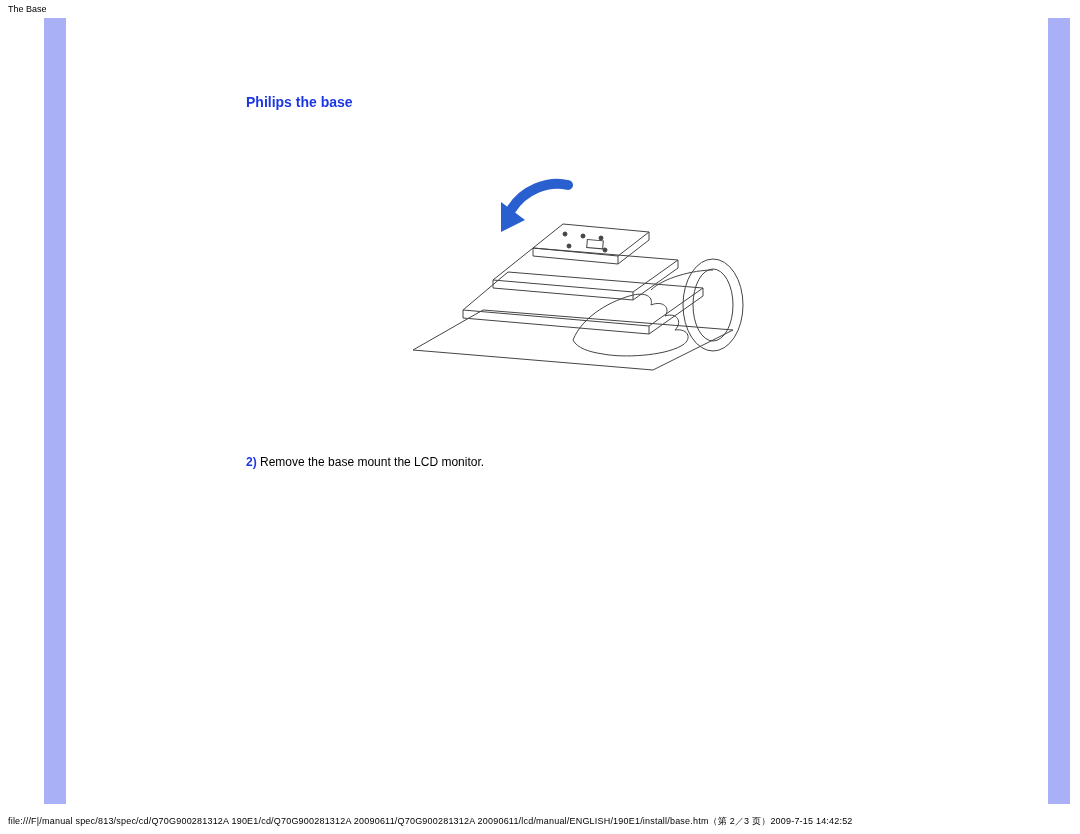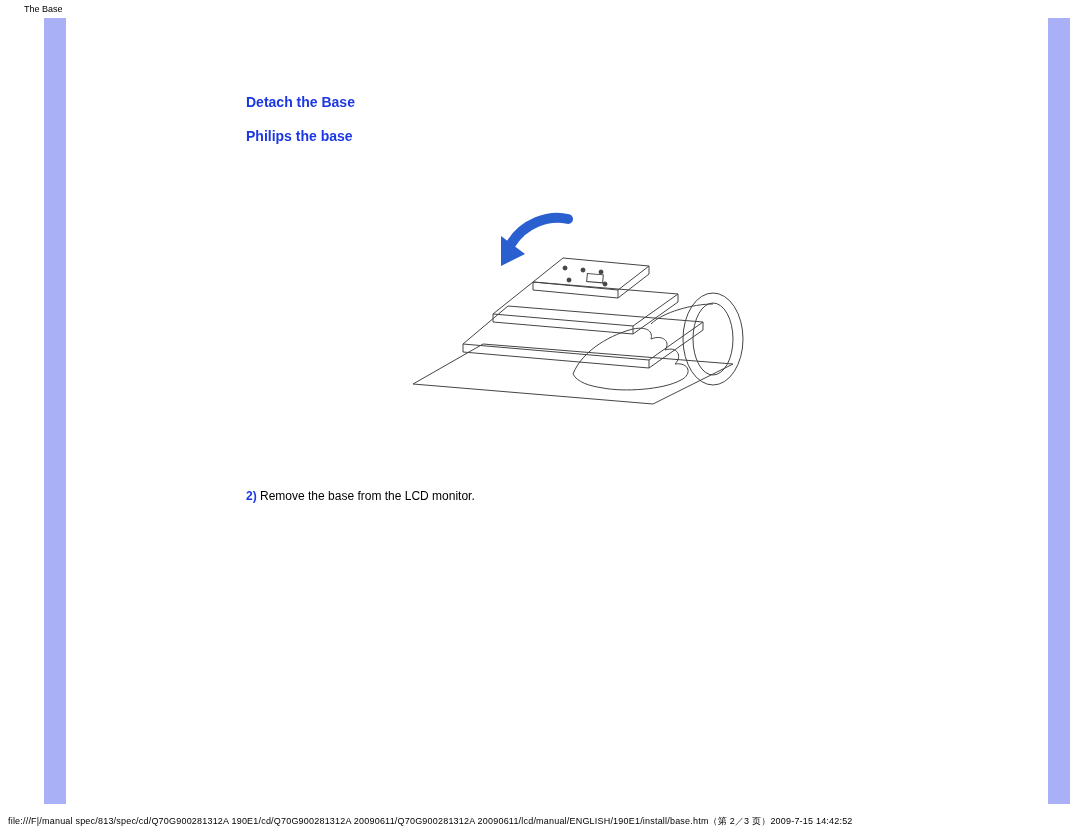--- a/index.html
+++ b/index.html
@@ -8,21 +8,21 @@
     font-family: Arial, Helvetica, sans-serif;
     background: #ffffff;
     width: 1080px;
     height: 834px;
     overflow: hidden;
     position: relative;
   }
   .page-header {
     font-size: 9px;
     color: #000;
-    padding: 4px 0 2px 24px;
+    padding: 4px 0 2px 8px;
   }
   .side-bar {
     position: absolute;
     top: 18px;
     width: 22px;
     height: 786px;
     background: #aab0f6;
   }
   .side-left { left: 44px; }
   .side-right { left: 1048px; }
@@ -69,21 +69,20 @@
 </head>
 <body>
 
 <div class="page-header">The Base</div>
 
 <div class="side-bar side-left"></div>
 <div class="side-bar side-right"></div>
 
 <div class="content">
 
-  <p class="h-blue">Detach the Base</p>
 
 
   <p class="h-blue">Philips the base</p>
 
 
   <div class="figure-wrap">
     <div class="figure-inner">
       <svg width="360" height="250" viewBox="0 0 360 250">
         <g fill="none" stroke="#444" stroke-width="1">
 
@@ -120,18 +119,18 @@
 
         <g>
           <path d="M175,45 C155,40 130,50 118,70" fill="none" stroke="#2a5fd0" stroke-width="10" stroke-linecap="round"></path>
           <polygon points="108,62 132,80 108,92" fill="#2a5fd0"></polygon>
         </g>
       </svg>
     </div>
   </div>
 
   <p class="para">
-    <span class="step-num">2)</span><span> Remove  the base from the LCD monitor.</span>
+    <span class="step-num">2)</span><span> Remove  the base mount the LCD monitor.</span>
   </p>
 
 </div>
 
 <div class="footer">file:///F|/manual spec/813/spec/cd/Q70G900281312A 190E1/cd/Q70G900281312A 20090611/Q70G900281312A 20090611/lcd/manual/ENGLISH/190E1/install/base.htm（第 2／3 页）2009-7-15 14:42:52</div>
 
 </body></html>

